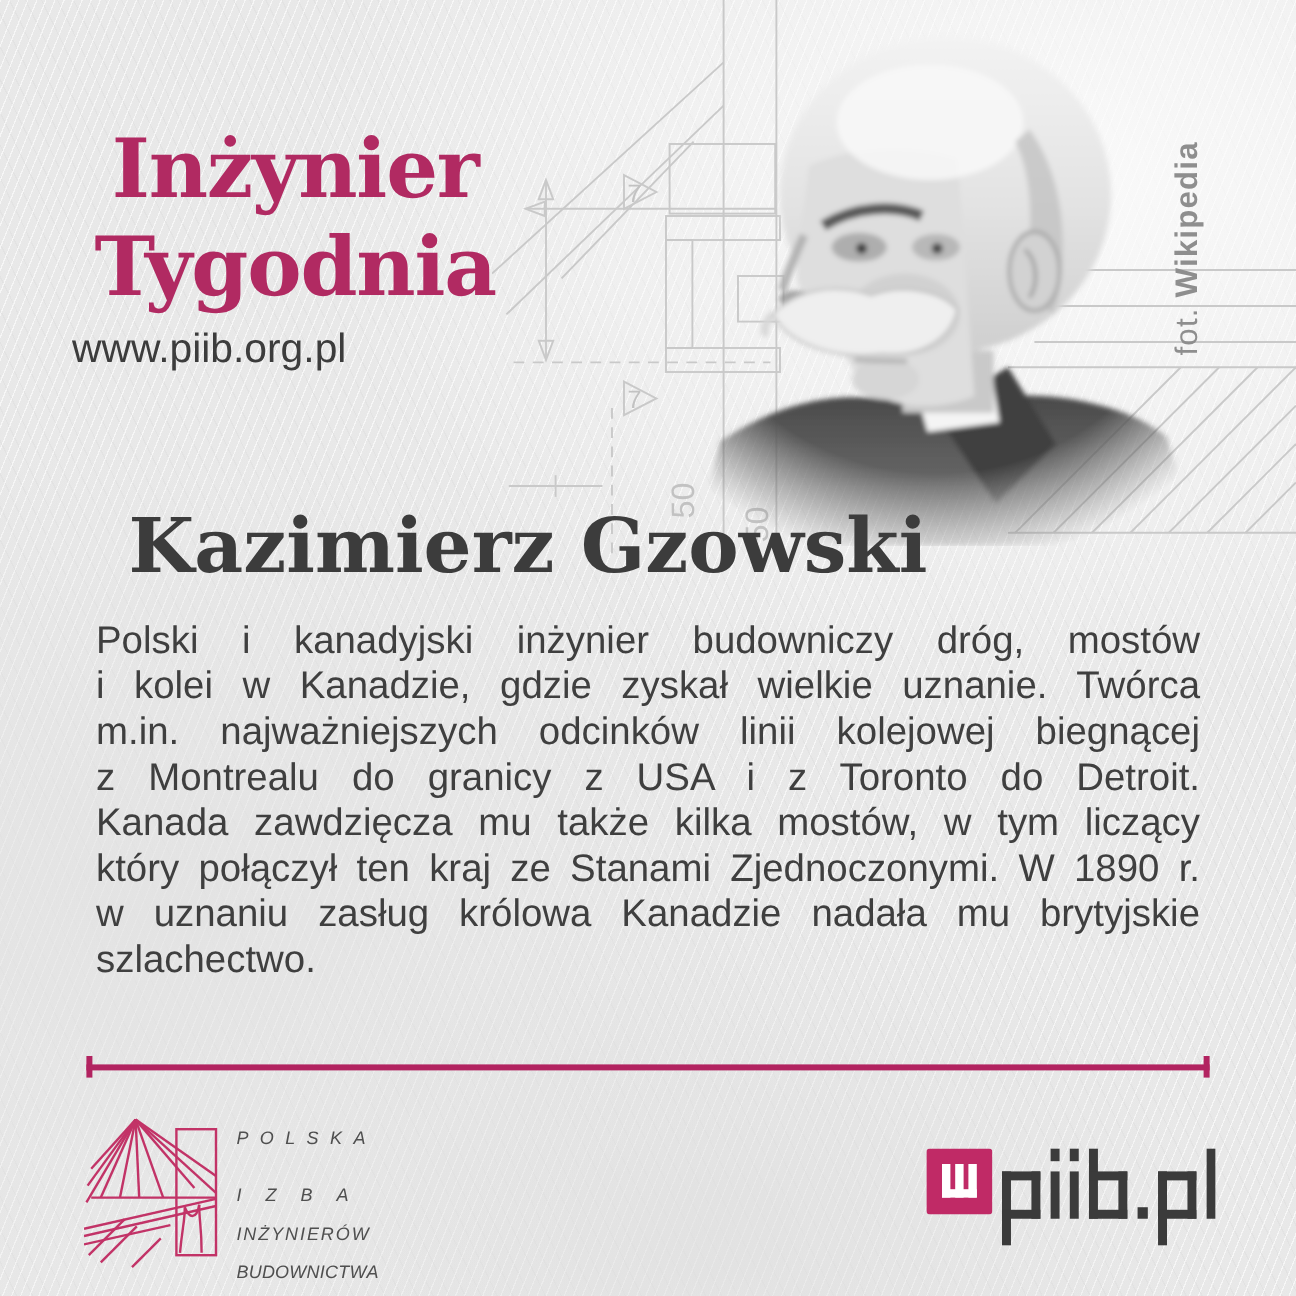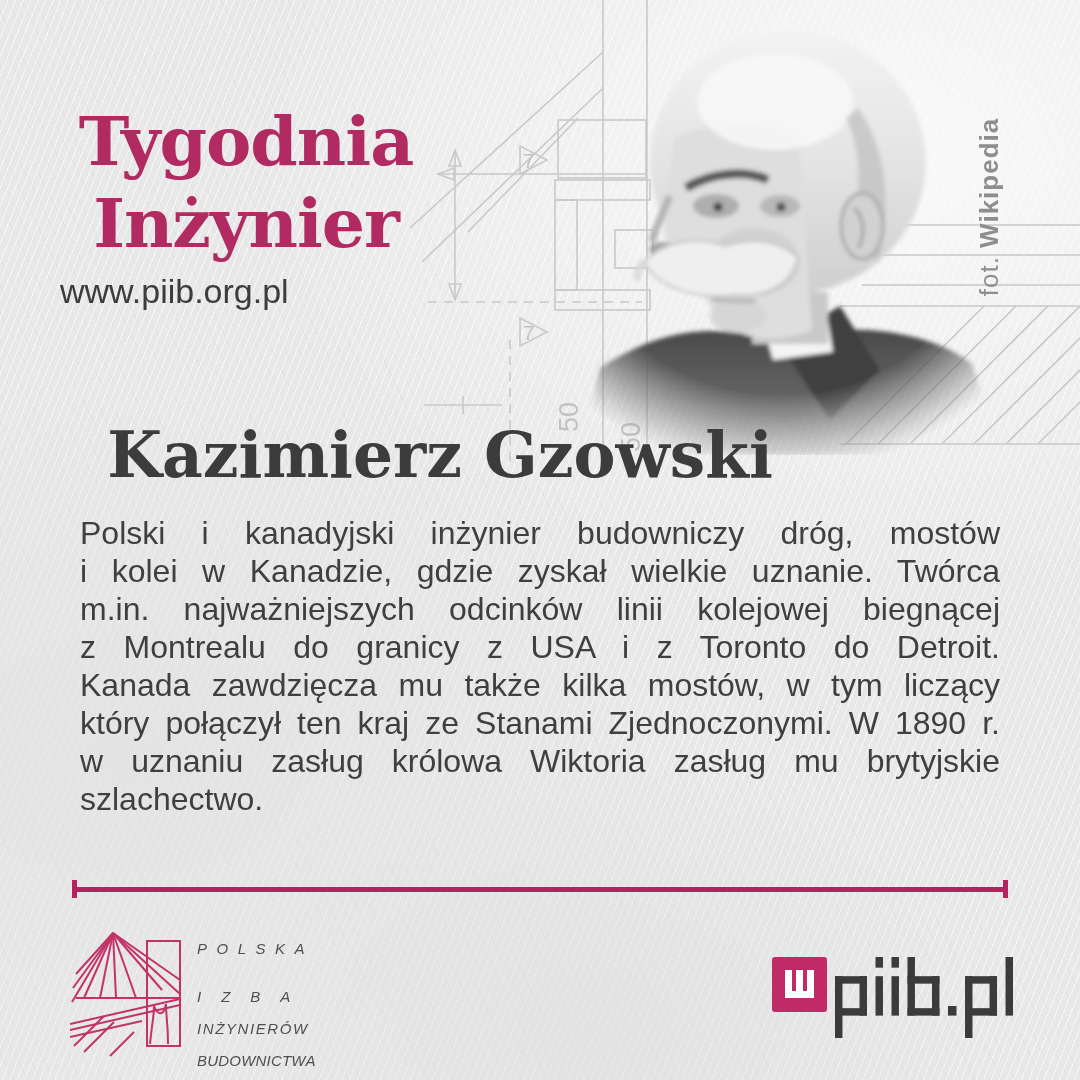--- a/index.html
+++ b/index.html
@@ -189,41 +189,41 @@
 
     <ellipse cx="198" cy="316" rx="28" ry="17" fill="#d6d6d6"></ellipse>
     <line x1="172" y1="300" x2="216" y2="301" stroke="#9a9a9a" stroke-width="4" opacity="0.6"></line>
 
     <ellipse cx="322" cy="226" rx="21" ry="33" fill="#d2d2d2" stroke="#a6a6a6" stroke-width="3"></ellipse>
     <path d="M314,208 C324,216 326,236 318,248" stroke="#9f9f9f" stroke-width="3" fill="none"></path>
   </g>
 </svg>
 
 <div class="abs series-title">
+  <div>Inżynier</div>
   <div>Tygodnia</div>
-  <div>Inżynier</div>
 </div>
 
 <div class="abs website">www.piib.org.pl</div>
 
 <div class="abs photo-credit">
   <span>fot.</span>
   <b>Wikipedia</b>
 </div>
 
 <div class="abs person-name">Kazimierz Gzowski</div>
 
 <div class="abs bio">
   <div class="bio-line">Polski i kanadyjski inżynier budowniczy dróg, mostów</div>
   <div class="bio-line">i kolei w Kanadzie, gdzie zyskał wielkie uznanie. Twórca</div>
   <div class="bio-line">m.in. najważniejszych odcinków linii kolejowej biegnącej</div>
   <div class="bio-line">z Montrealu do granicy z USA i z Toronto do Detroit.</div>
   <div class="bio-line">Kanada zawdzięcza mu także kilka mostów, w tym liczący</div>
   <div class="bio-line">który połączył ten kraj ze Stanami Zjednoczonymi. W 1890 r.</div>
-  <div class="bio-line">w uznaniu zasług królowa Wiktoria zasług mu brytyjskie</div>
+  <div class="bio-line">w uznaniu zasług królowa Kanadzie nadała mu brytyjskie</div>
   <div class="bio-line">szlachectwo.</div>
 </div>
 
 <div class="abs divider">
   <div class="cap left"></div>
   <div class="bar"></div>
   <div class="cap right"></div>
 </div>
 
 <svg class="abs bridge-logo" width="118" height="152" viewBox="0 0 118 152">

